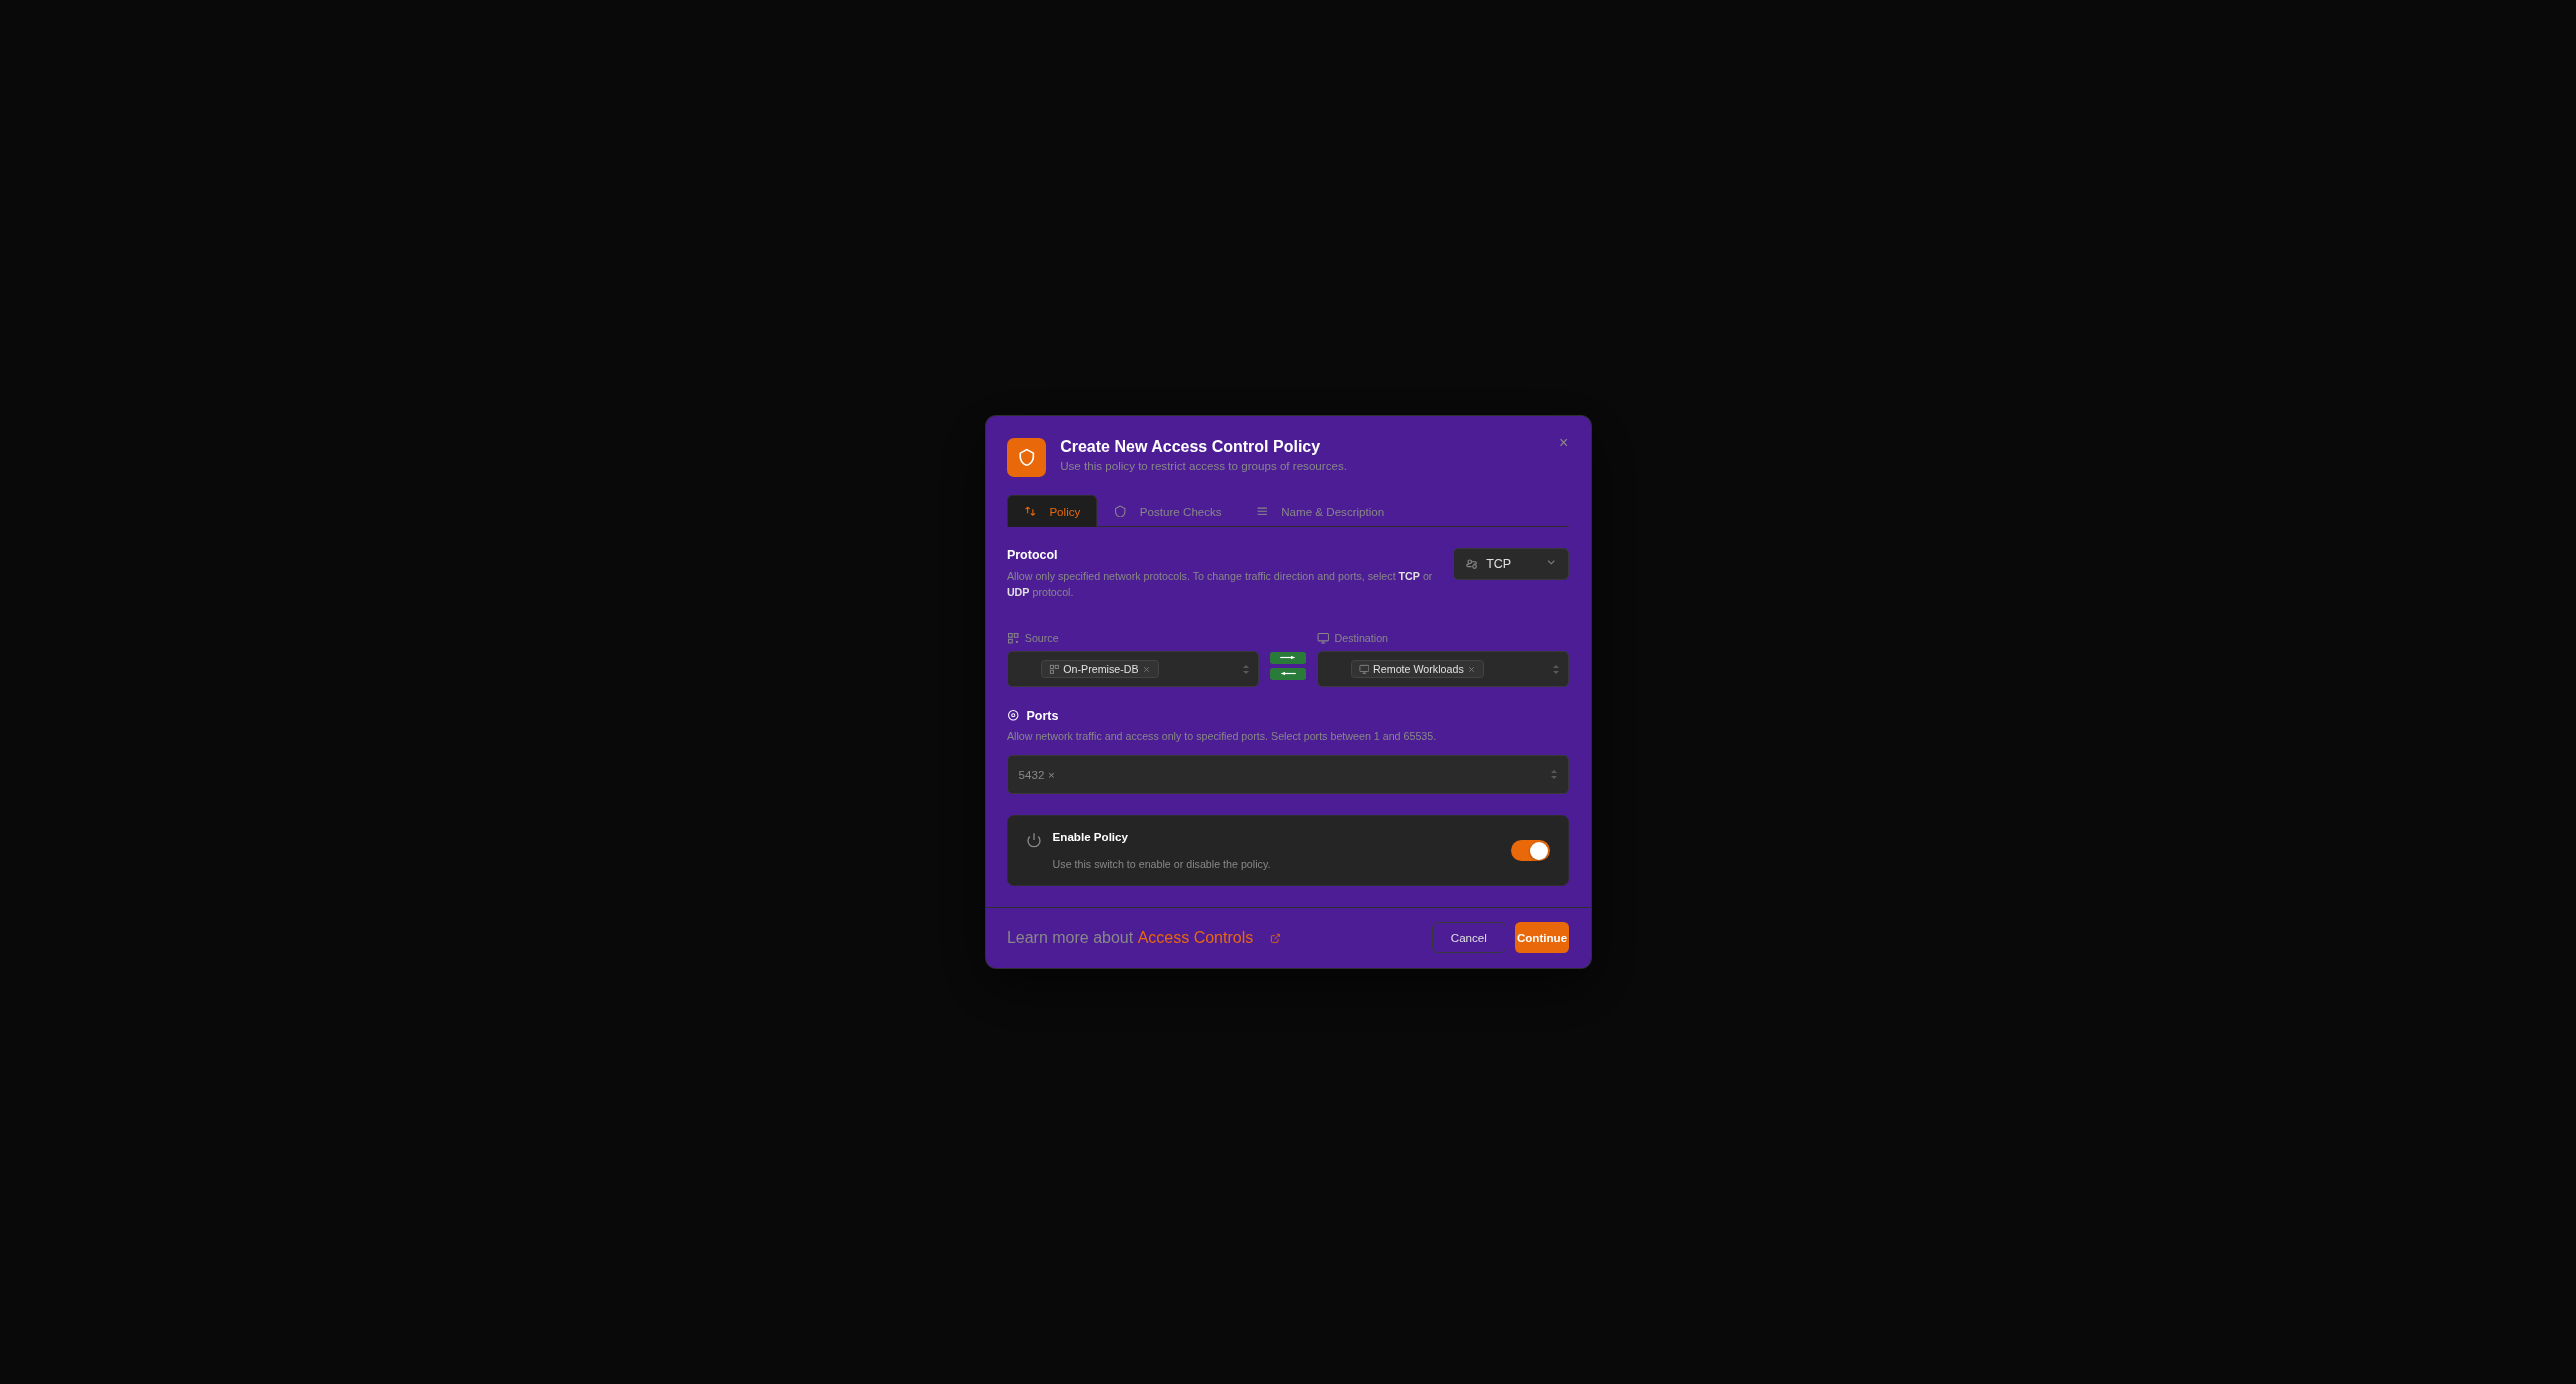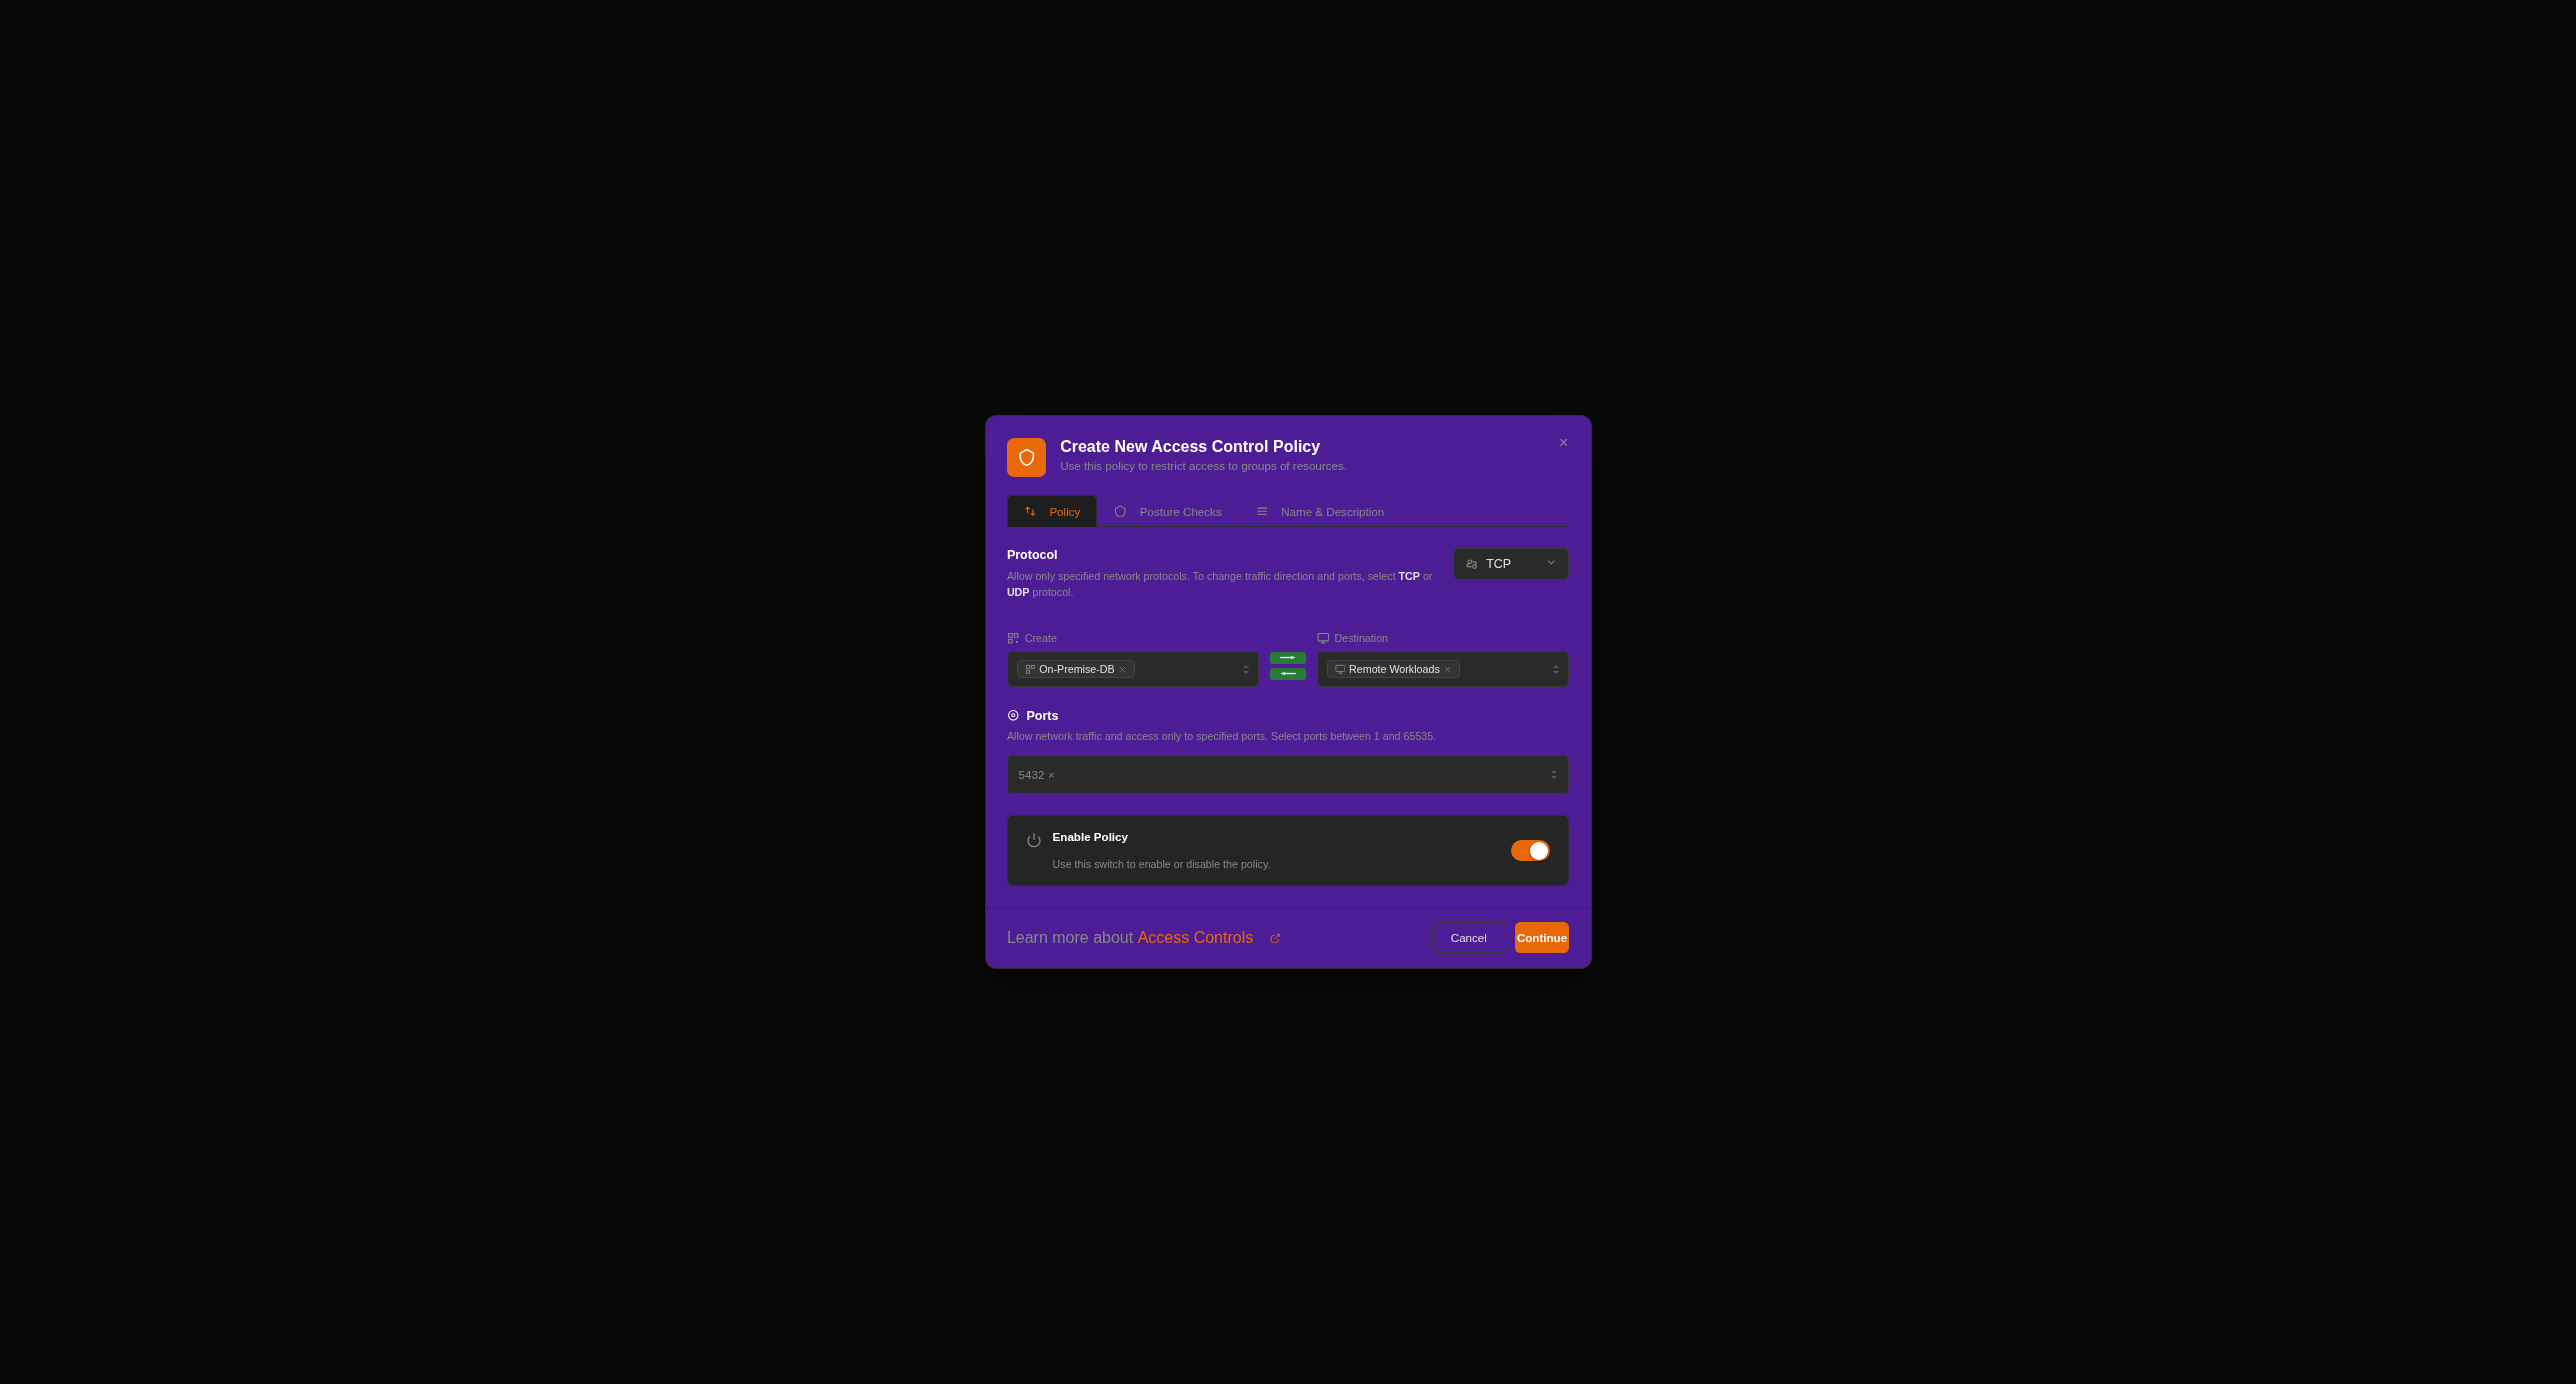--- a/index.html
+++ b/index.html
@@ -227,20 +227,21 @@
     .tag {
       display: flex;
       align-items: center;
       gap: 3.6px;
       background: #333;
       border: 0.9px solid #444;
       border-radius: 3.6px;
       padding: 1.8px 7.1px;
       font-size: 10.7px;
       color: #e0e0e0;
+      margin-left: 24px;
     }
 
     .tag svg {
       width: 9px;
       height: 9px;
       color: #888;
       cursor: pointer;
     }
 
     .tag-input-spacer {
@@ -508,21 +509,21 @@
       <div class="section">
         <div class="source-dest-row">
           <div class="source-col">
             <div class="field-label">
               <svg viewBox="0 0 24 24" fill="none" stroke="currentColor" stroke-width="2">
                 <rect x="3" y="3" width="7" height="7"></rect>
                   <rect x="14" y="3" width="7" height="7"></rect>
                 <rect x="3" y="14" width="7" height="7"></rect>
                 <path d="M17.5 17.5l3 3m0-3l-3 3"></path>
               </svg>
-              <span>Create</span>
+              <span>Source</span>
             </div>
             <div class="tag-input">
               <div class="tag">
                 <svg viewBox="0 0 24 24" fill="none" stroke="currentColor" stroke-width="2" style="width:10.7px;height:10.7px;">
                   <rect x="3" y="3" width="7" height="7"></rect>
                     <rect x="14" y="3" width="7" height="7"></rect>
                   <rect x="3" y="14" width="7" height="7"></rect>
                 </svg>
                 <span>On-Premise-DB</span>
                 <svg viewBox="0 0 24 24" fill="none" stroke="currentColor" stroke-width="2">

